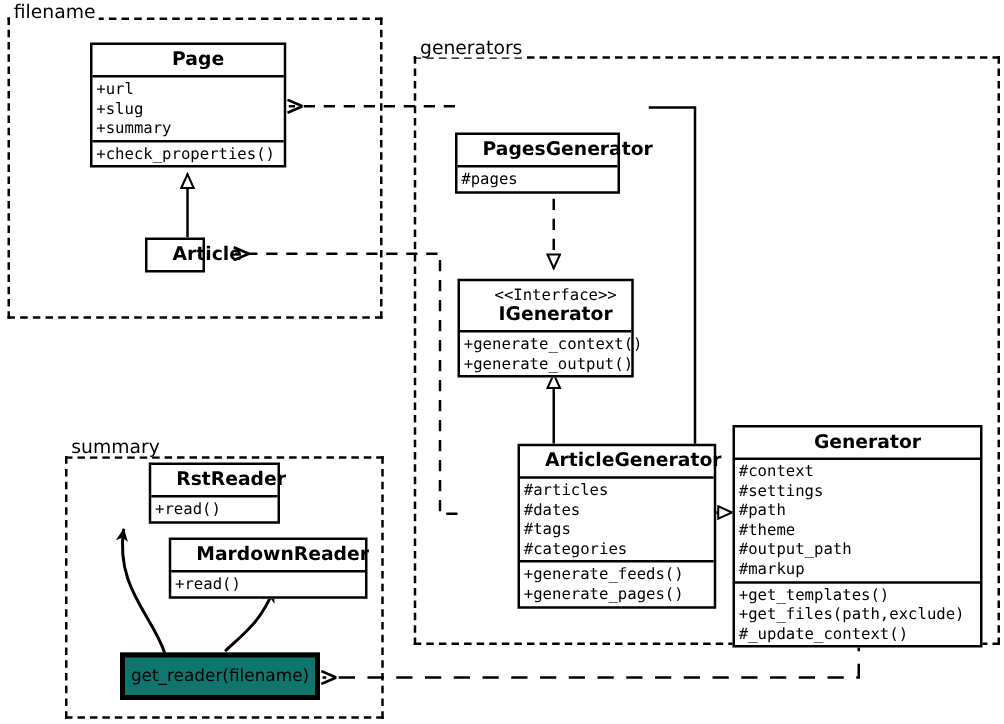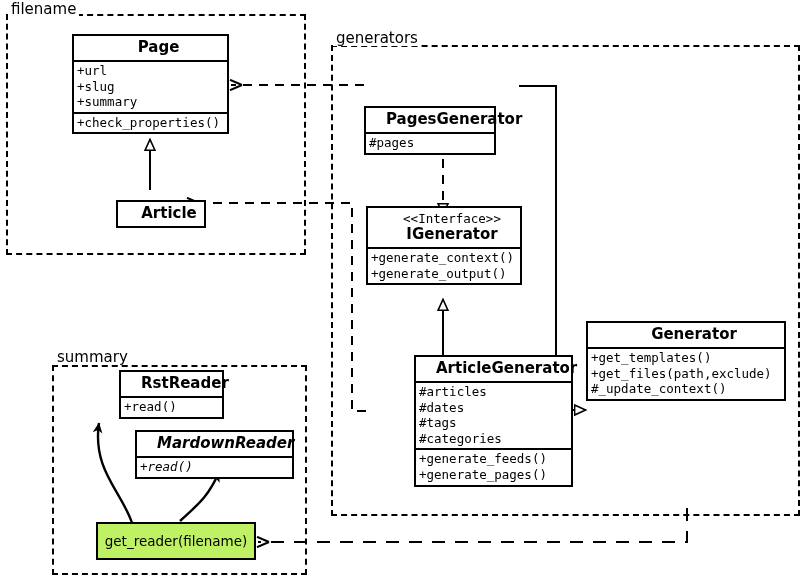--- a/index.html
+++ b/index.html
@@ -72,22 +72,22 @@
     font-family: "DejaVu Sans Mono", monospace;
     font-size: 12.5px;
     line-height: 15.6px;
     color: #000;
     white-space: nowrap;
   }
   
   .plain {
     position: absolute;
     box-sizing: border-box;
-    border: 2px solid #000000;
-    background: #bef264;
+    border: 4px solid #000000;
+    background: #0f766e;
     display: flex;
     align-items: center;
     justify-content: center;
     font-family: "DejaVu Sans", sans-serif;
     font-size: 13.5px;
     color: #000;
     white-space: nowrap;
   }
 </style>
 </head>
@@ -166,32 +166,32 @@
     <div class="sec">
       <div class="row">+url</div>
       <div class="row">+slug</div>
       <div class="row">+summary</div>
     </div>
     <div class="sec">
       <div class="row">+check_properties()</div>
     </div>
   </div>
 
-  <div class="uml" style="left:116px; top:200px; width:90px;">
+  <div class="uml" style="left:116px; top:190px; width:48px;">
     <div class="hdr">Article</div>
   </div>
 
   <div class="uml" style="left:364px; top:60px; width:132px;margin-top:46px;">
     <div class="hdr">PagesGenerator</div>
     <div class="sec">
       <div class="row">#pages</div>
     </div>
   </div>
 
-  <div class="uml" style="left:366px; top:206px; width:156px;">
+  <div class="uml" style="left:366px; top:223px; width:141px;">
     <div class="hdr">
       <span class="stereo">&lt;&lt;Interface&gt;&gt;</span>
       <span>IGenerator</span>
     </div>
     <div class="sec">
       <div class="row">+generate_context()</div>
       <div class="row">+generate_output()</div>
     </div>
   </div>
 
@@ -202,37 +202,45 @@
       <div class="row">#dates</div>
       <div class="row">#tags</div>
       <div class="row">#categories</div>
     </div>
     <div class="sec">
       <div class="row">+generate_feeds()</div>
       <div class="row">+generate_pages()</div>
     </div>
   </div>
 
-  <div class="uml" style="left:586px; top:321px; width:200px;">
+  <div class="uml" style="left:586px; top:340px; width:200px;">
     <div class="hdr">Generator</div>
+    <div class="sec">
+      <div class="row">#context</div>
+      <div class="row">#settings</div>
+      <div class="row">#path</div>
+      <div class="row">#theme</div>
+      <div class="row">#output_path</div>
+      <div class="row">#markup</div>
+    </div>
     <div class="sec">
       <div class="row">+get_templates()</div>
       <div class="row">+get_files(path,exclude)</div>
       <div class="row">#_update_context()</div>
     </div>
   </div>
 
   <div class="uml" style="left:75px; top:370px; width:105px;margin-left:44px;">
     <div class="hdr">RstReader</div>
     <div class="sec">
       <div class="row">+read()</div>
     </div>
   </div>
 
-  <div class="uml" style="left:135px; top:430px; width:159px;font-style:italic;">
+  <div class="uml" style="left:135px; top:430px; width:159px;">
     <div class="hdr">MardownReader</div>
     <div class="sec">
       <div class="row">+read()</div>
     </div>
   </div>
 
   <div class="plain" style="left:96px; top:522px; width:160px; height:38px;">
     <span>get_reader(filename)</span>
   </div>
 

